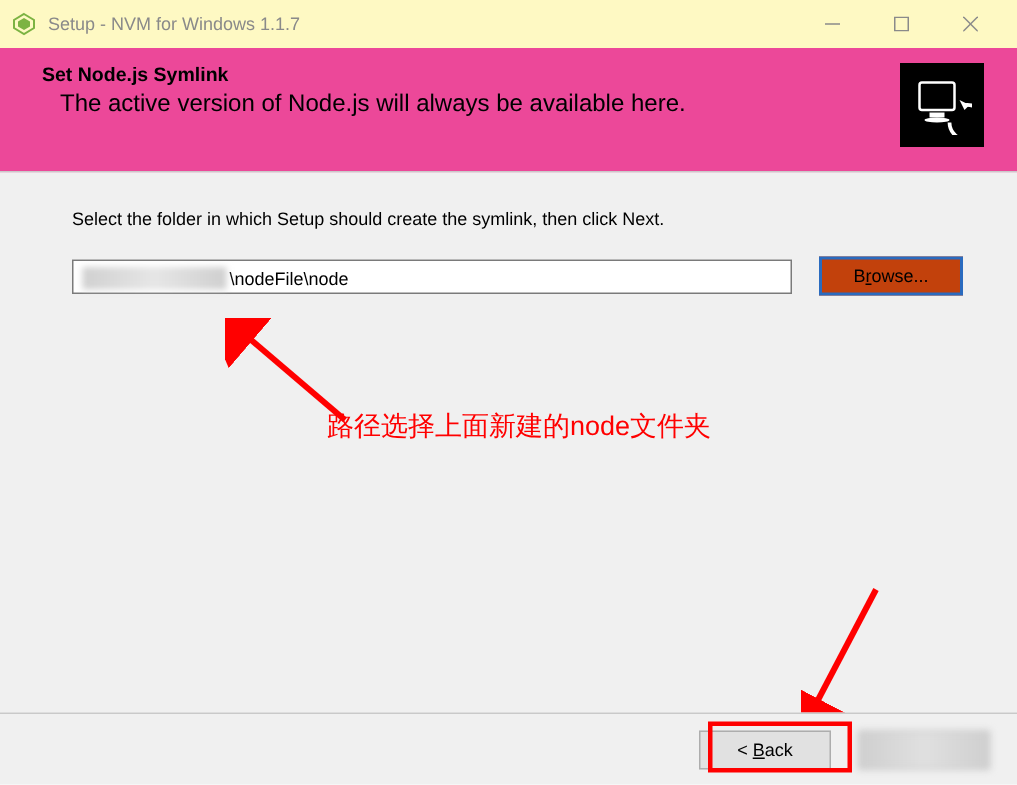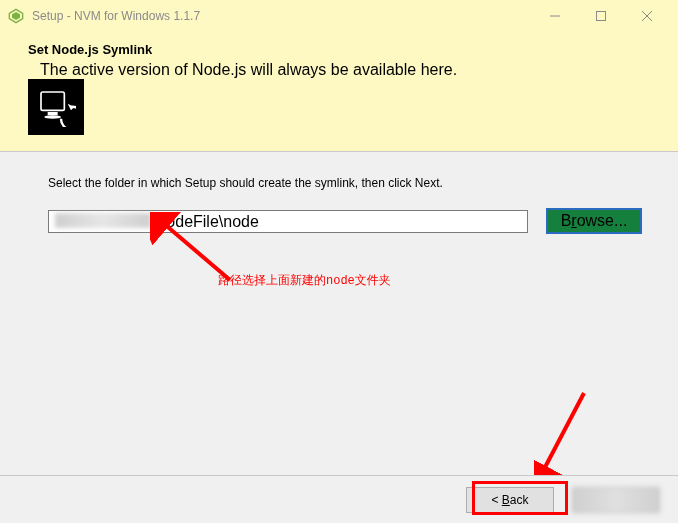--- a/index.html
+++ b/index.html
@@ -34,22 +34,21 @@
       color: #8a8a8a;
     }
     .win-btn svg { width: 10px; height: 10px; }
 
     .header-area {
       padding: 10px 18px 16px 28px;
       display: flex;
       align-items: flex-start;
       justify-content: space-between;
       border-bottom: 1px solid #c9c9c9;
-      background: #fef9c3;
-      flex-direction: column;
+      background: #ec4899;
     }
     .header-text h2 {
       font-size: 13px;
       font-weight: 700;
       color: #000;
       margin-bottom: 4px;
     }
     .header-text p {
       font-size: 16px;
       color: #000;
@@ -71,53 +70,53 @@
     }
     .instruction { font-size: 12px; color: #000; margin-bottom: 18px; }
     .path-label { font-size: 12px; color: #000; margin-bottom: 6px; }
     .path-row { display: flex; align-items: center; gap: 18px; }
     .path-input {
       flex: 1;
       height: 23px;
       border: 1px solid #7a7a7a;
       background: #fff;
       padding: 2px 6px;
-      font-size: 16px;
+      font-size: 12px;
       font-family: inherit;
       color: #000;
       display: flex;
-      align-items: flex-start;
+      align-items: flex-end;
       position: relative;
     }
     .path-input .blur {
       display: inline-block;
       width: 96px; height: 15px;
       background: linear-gradient(90deg,#d0d0d0,#e6e6e6,#cfcfcf);
       filter: blur(2px);
       margin-right: 2px;
     }
     .browse-btn {
       width: 96px; height: 26px;
       border: 2px solid #2a6bbf;
-      background: #15803d;
-      font-size: 16px;
+      background: #c2410c;
+      font-size: 12px;
       cursor: pointer;
     }
 
     .annotation-arrow1 {
       position: absolute;
       left: 150px; top: 212px;
       pointer-events: none;
     }
     .annotation-text {
       position: absolute;
       left: 218px; top: 272px;
       color: #ff0000;
-      font-size: 12px;
-      font-family: Liberation Mono, monospace;
+      font-size: 18px;
+      font-family: Liberation Sans, sans-serif;
       pointer-events: none;
     }
     .annotation-arrow2 {
       position: absolute;
       left: 534px; top: 385px;
       pointer-events: none;
     }
 
     .footer {
       position: absolute;

